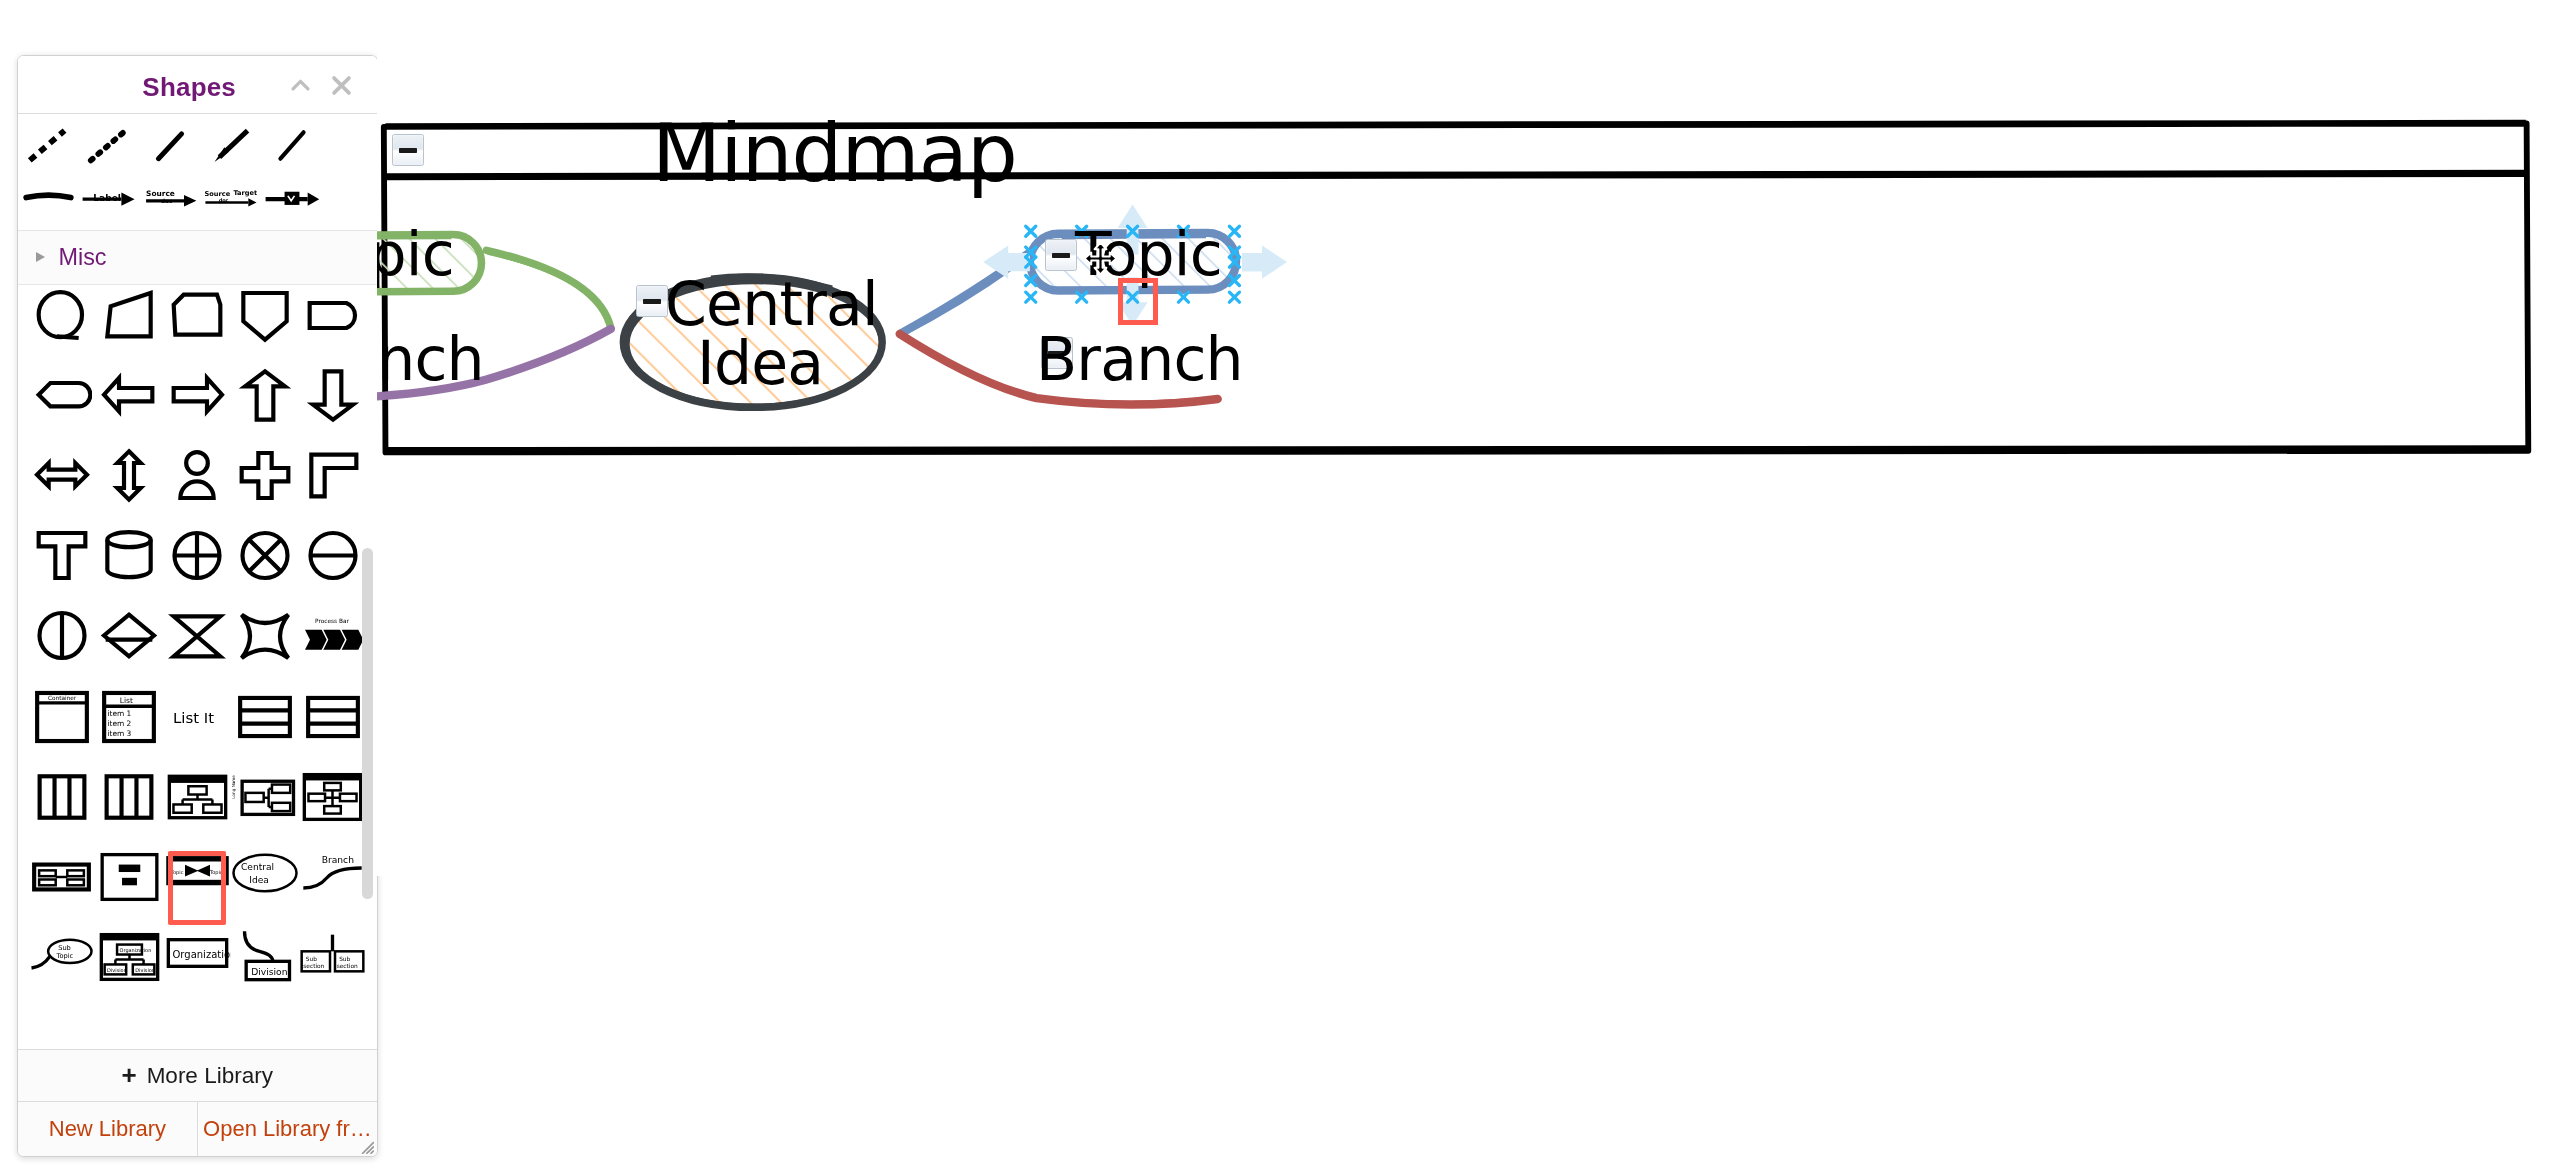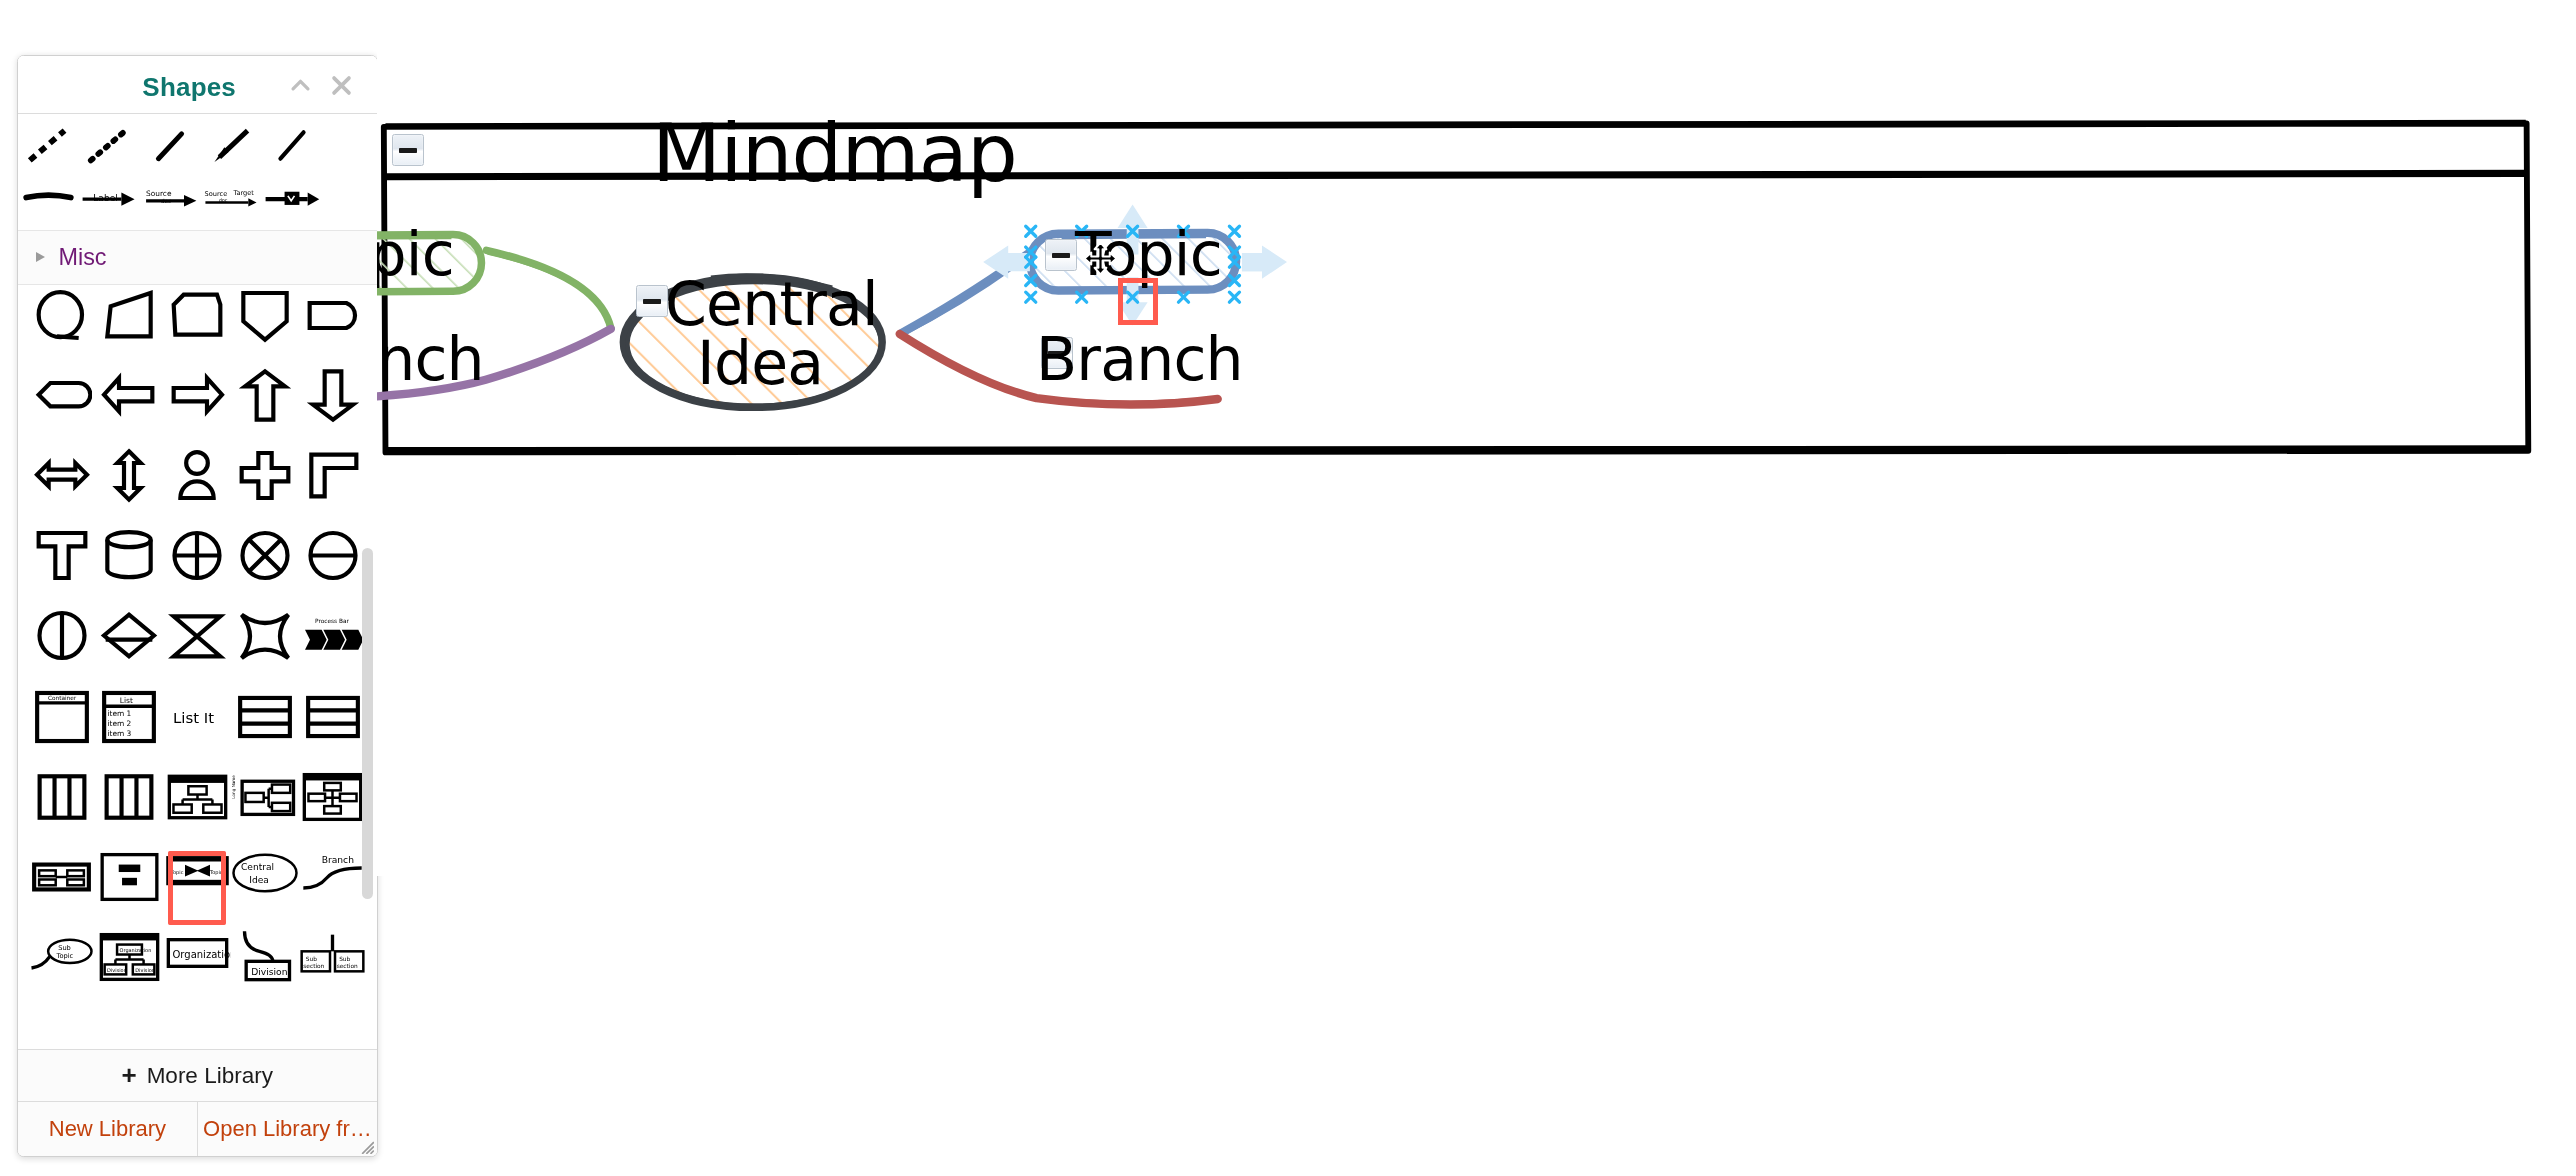--- a/index.html
+++ b/index.html
@@ -26,21 +26,21 @@
     position: relative;
     height: 58px;
     flex: 0 0 58px;
     border-bottom: 1.7px solid #dcdcdc;
     background: #ffffff;
     border-radius: 5px 5px 0 0;
   }
   #panel-title {
     position: absolute; left: 0; right: 16px; top: 16px;
     text-align: center;
-    font-size: 26px; font-weight: bold; color: #0f766e;
+    font-size: 26px; font-weight: bold; color: #701a75;
     letter-spacing: 0.2px;
   }
   .tb-btn {
     position: absolute; top: 13.4px;
     width: 33px; height: 33px;
     cursor: pointer;
   }
   .tb-btn svg { display: block; }
   #panel-collapse-btn { right: 60px; }
   #panel-close-btn { right: 18.4px; }
@@ -54,20 +54,21 @@
 
   
   .strip {
     padding: 5px 0 6.7px 0;
     background: #ffffff;
   }
   .strip-row {
     display: flex;
     height: 52px;
     align-items: center;
+    font-weight: bold;
   }
   .strip-cell {
     width: 61px; height: 48px;
     display: flex; align-items: center; justify-content: center;
     cursor: pointer;
   }
   .strip-cell svg { display:block; }
 
   .section-header {
     display: flex; align-items: center;

